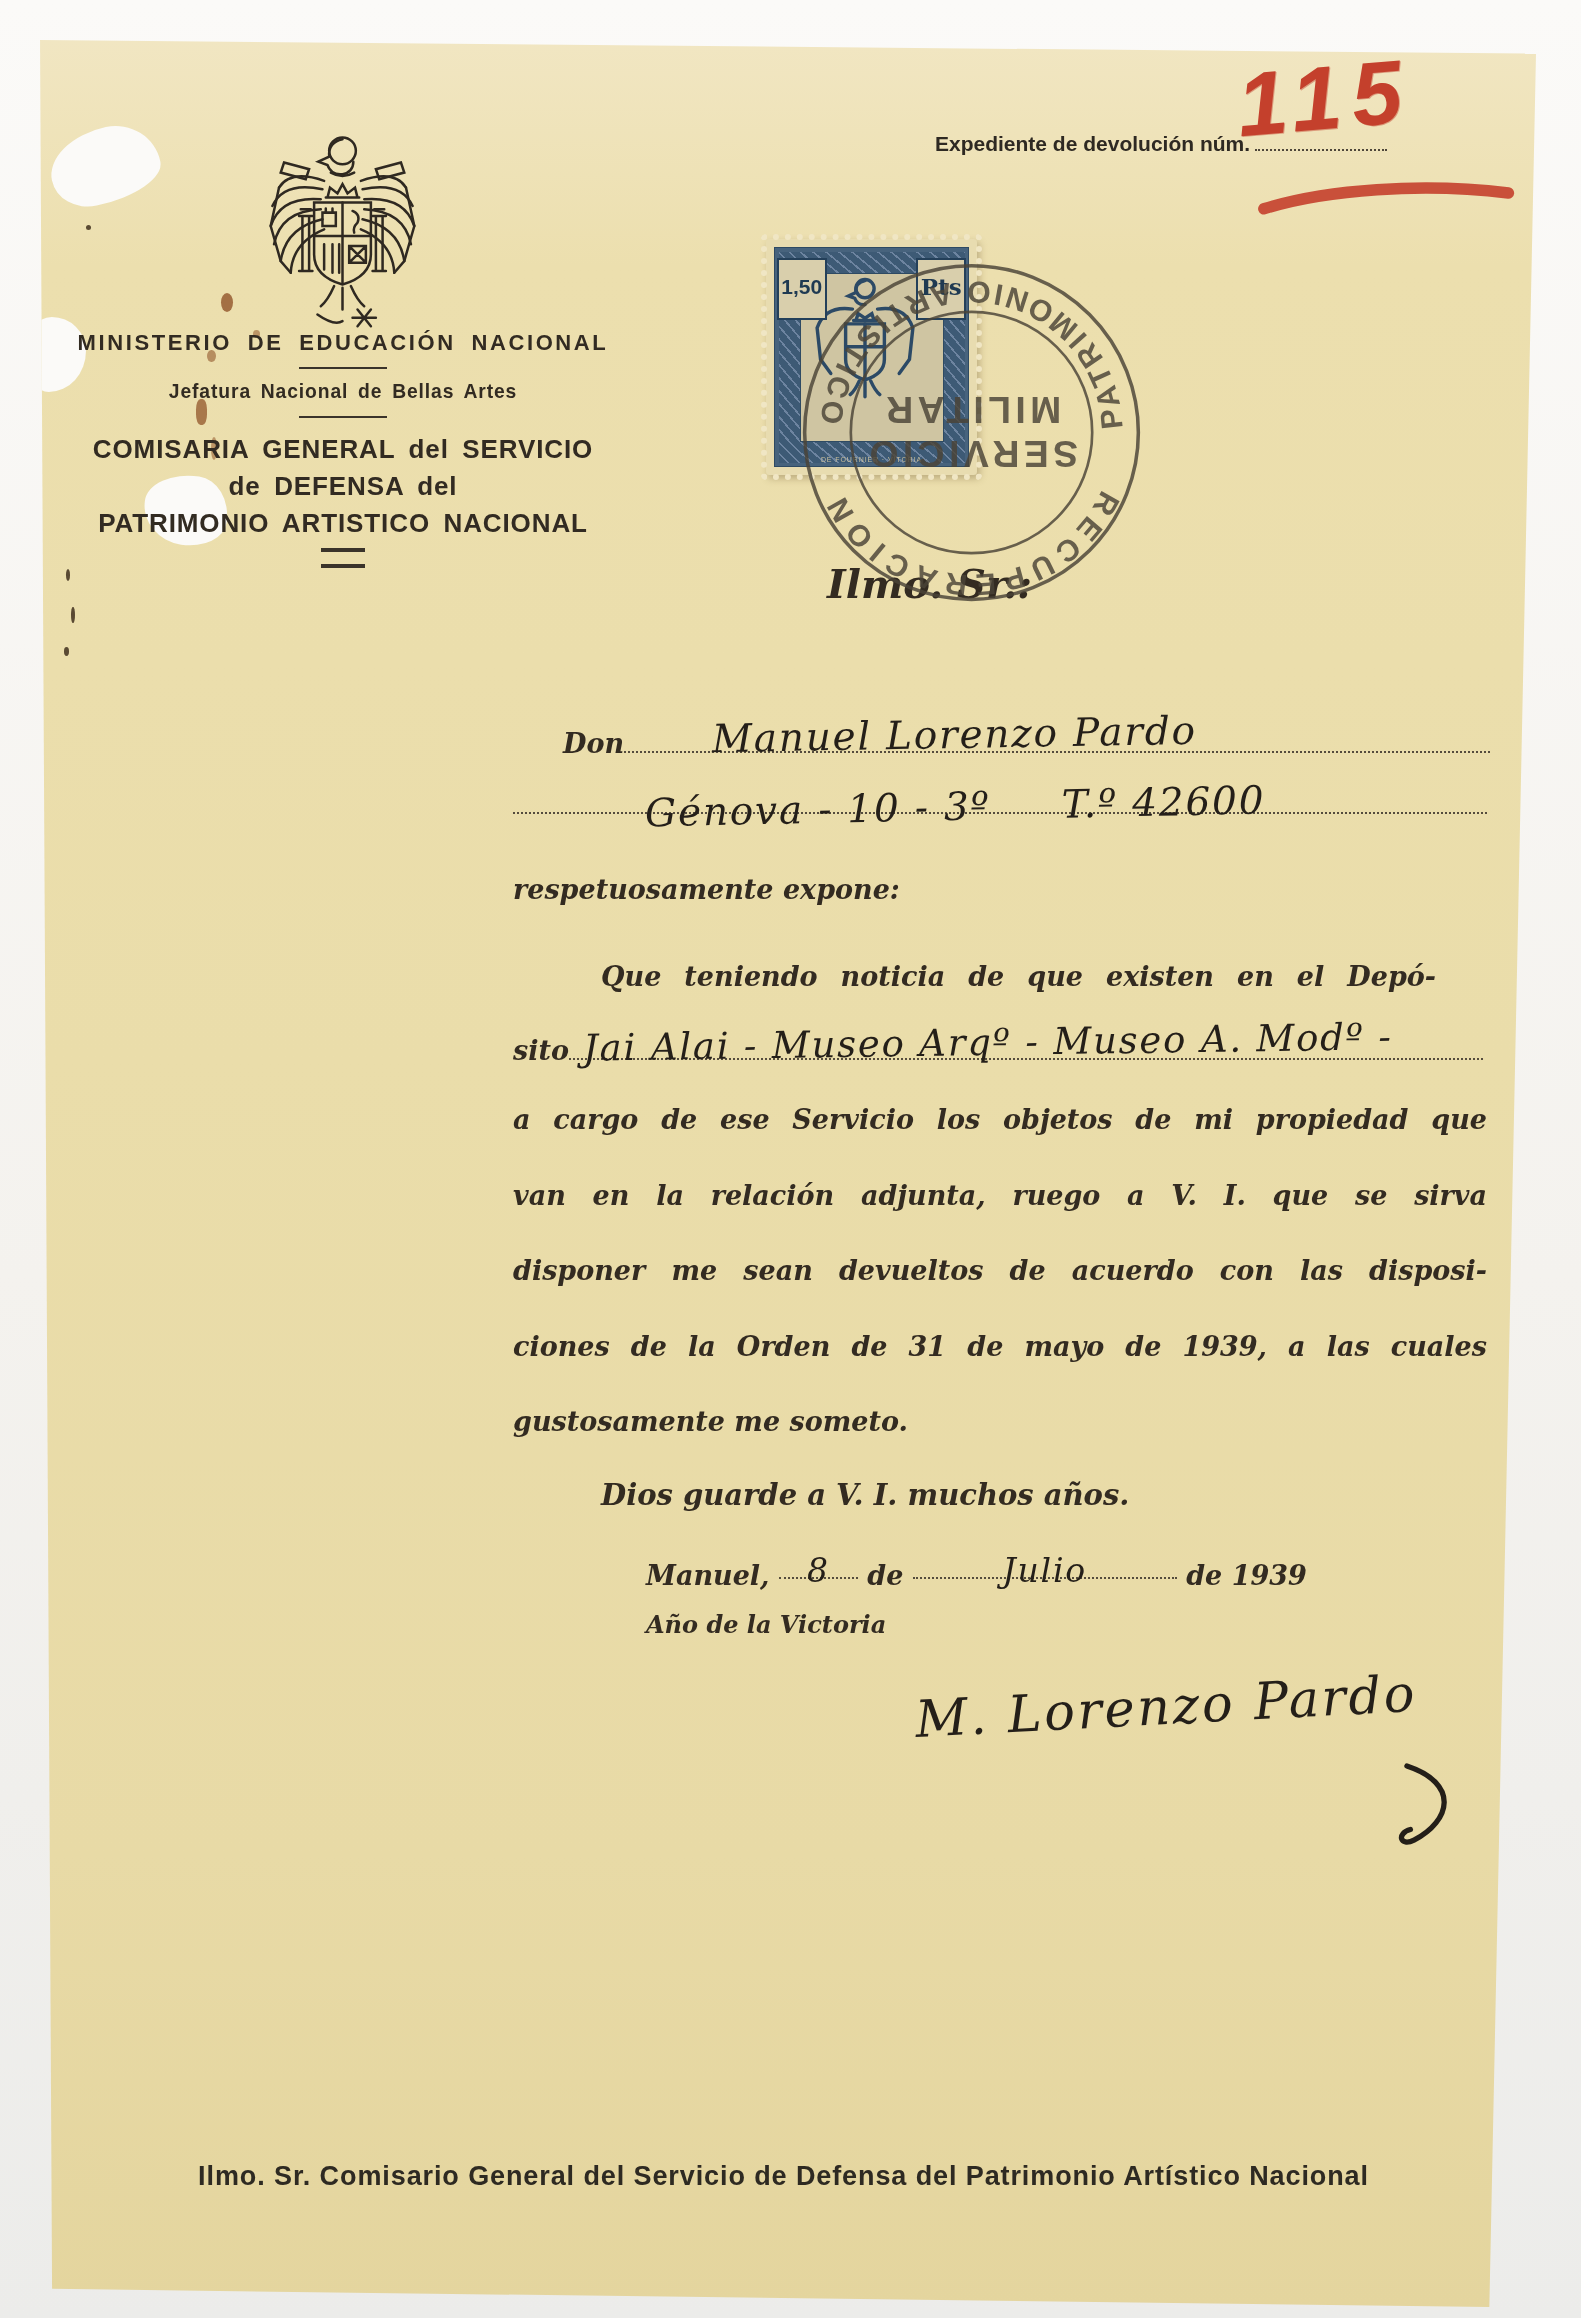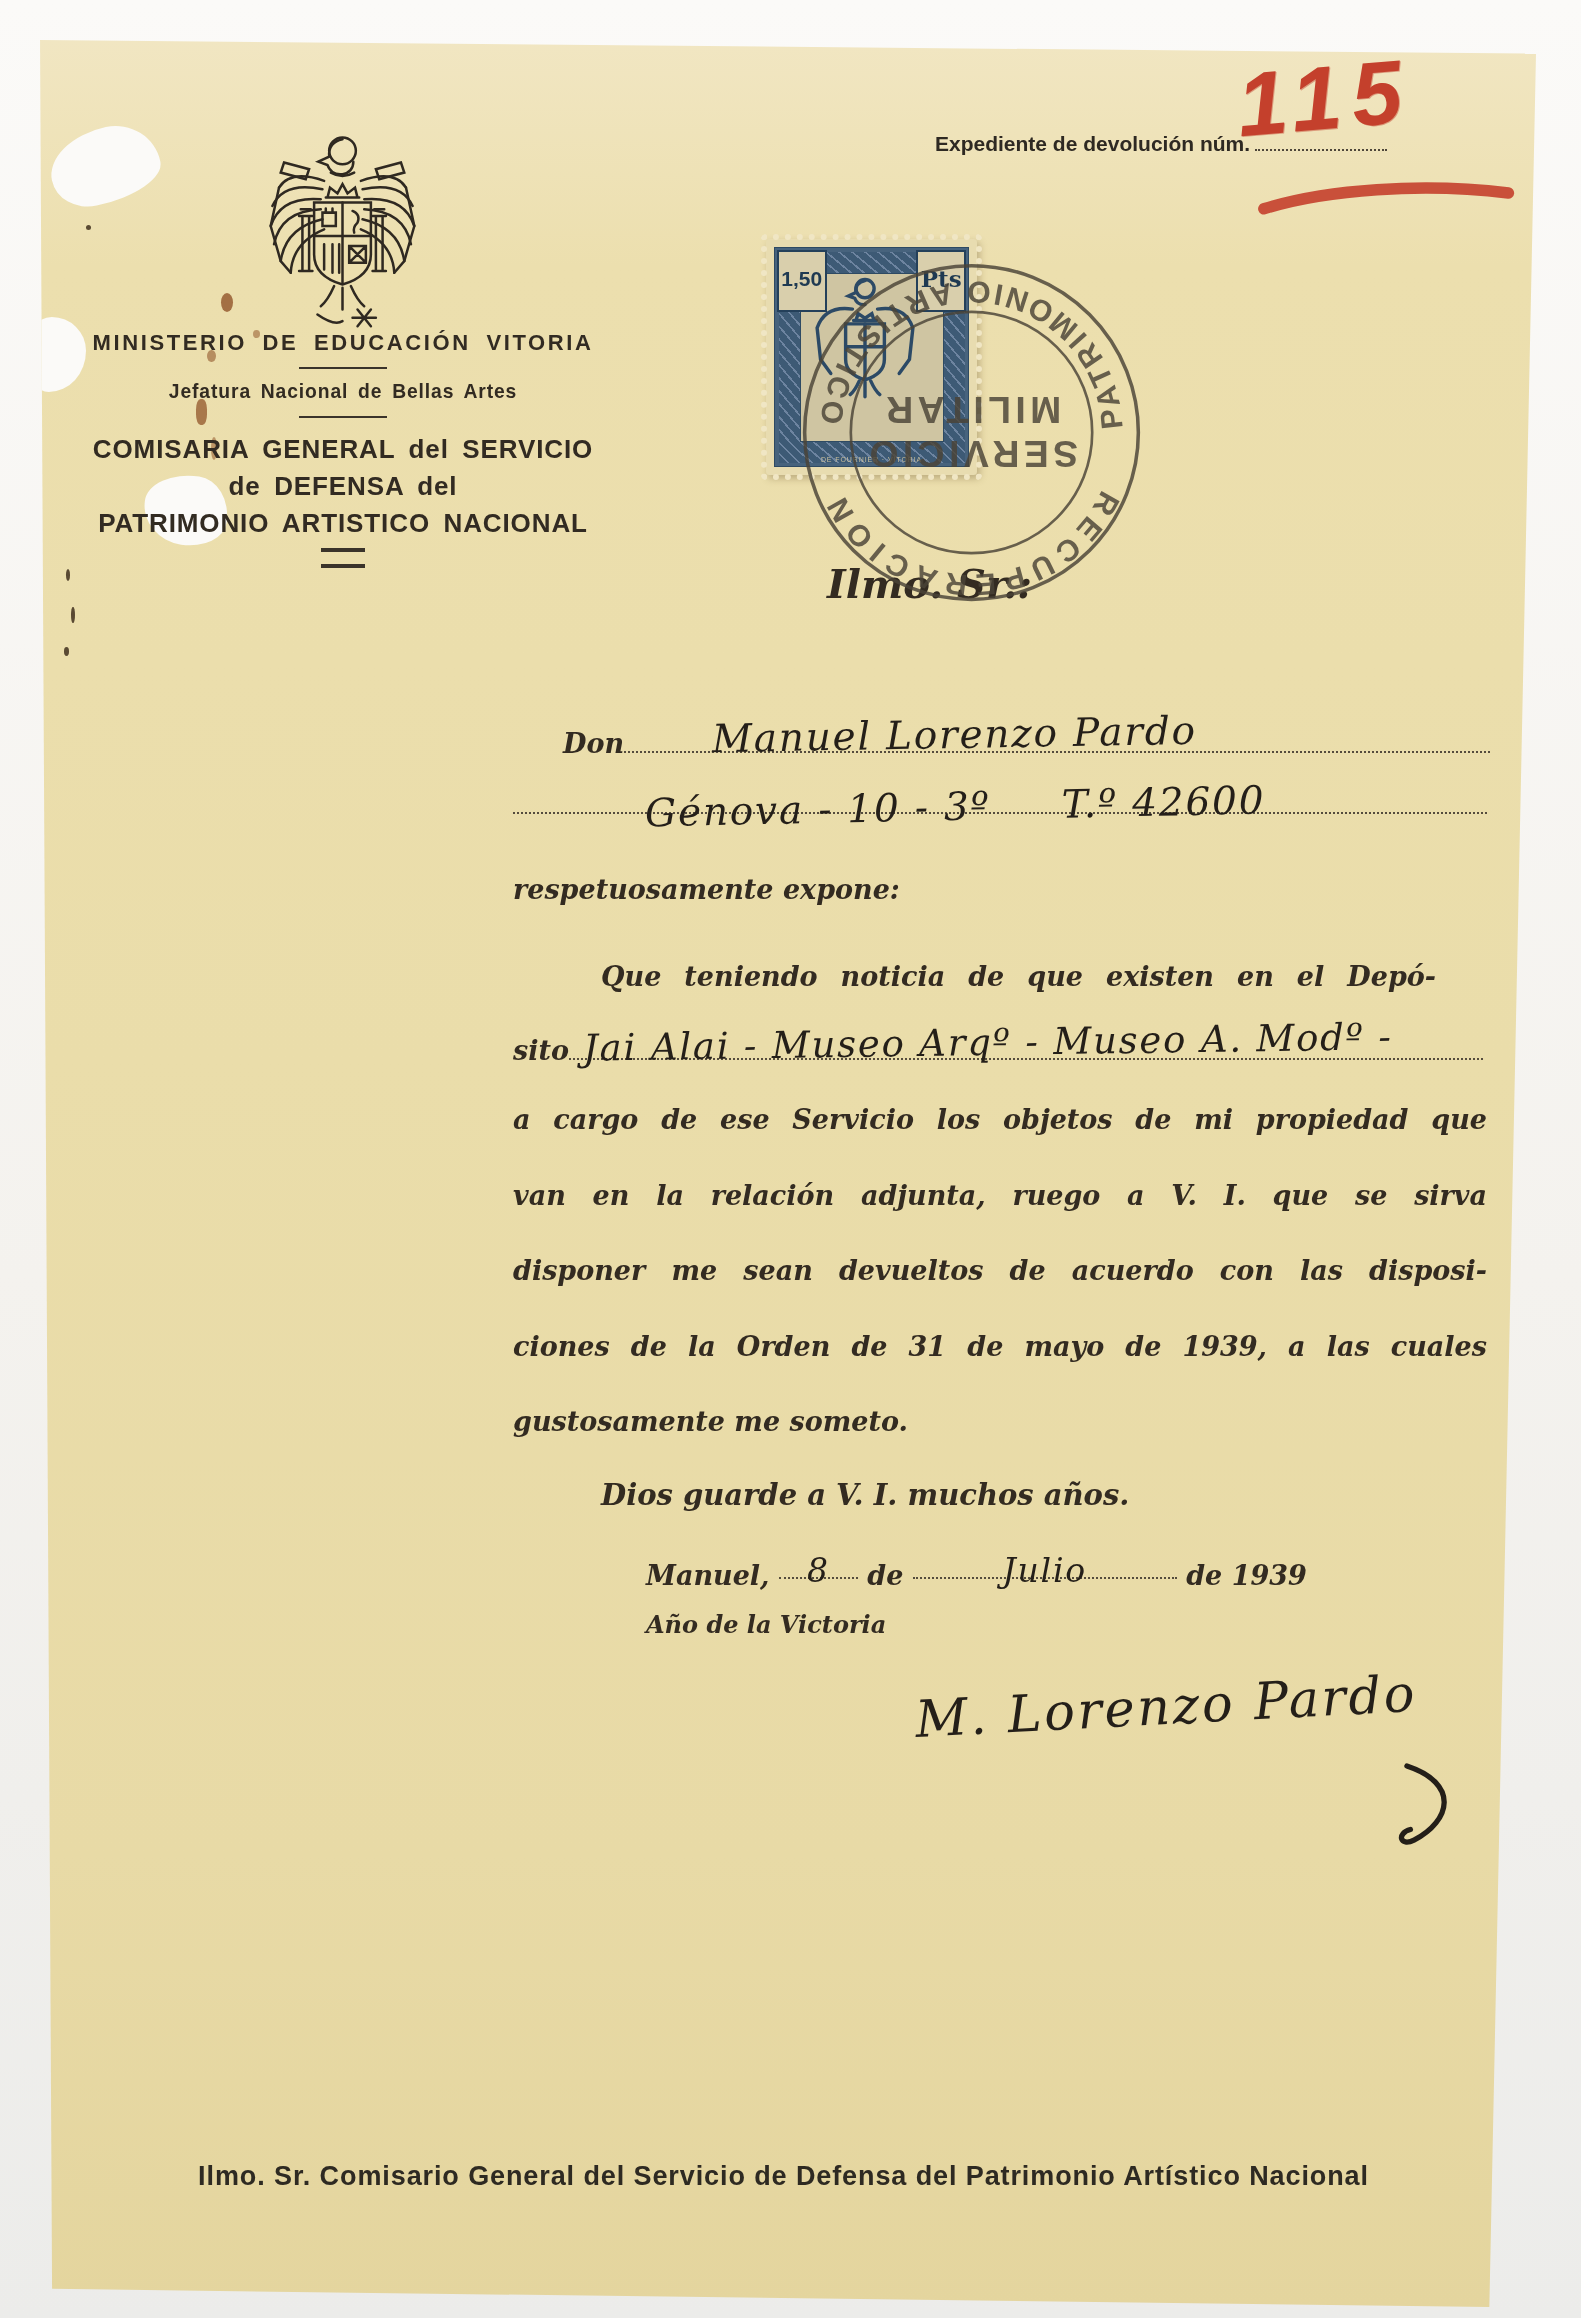--- a/index.html
+++ b/index.html
@@ -19,21 +19,21 @@
   .exped .dots{display:inline-block;width:132px;border-bottom:2.6px dotted #4e463a;height:17.6px;margin-left:5.3px;}
   .rednum{position:absolute;left:1206px;top:7px;font-size:90px;font-weight:bold;font-style:italic;letter-spacing:10.6px;color:var(--red);transform:rotate(-5deg);text-shadow:0.9px 0.9px 0 rgba(196,64,44,.45);}
   .redswoosh{position:absolute;left:1224px;top:130px;}
   
   .stamp-perf{position:absolute;left:735px;top:199px;width:211px;height:236px;background:#e8dcb0;border-radius:3.5px;box-shadow:2.6px 3.5px 7px rgba(110,90,50,.35);}
   .stamp-body{position:absolute;left:8px;top:8px;right:8px;bottom:8px;background:#47637d;border:1.8px solid #2e4a63;}
   .stamp-perf::before{content:"";position:absolute;inset:-5.3px;border:6.2px dotted #f0e6c4;border-radius:5.3px;pointer-events:none;}
   .stamp-frame{position:absolute;inset:3.5px;border:21px solid #3d5a75;background:#cfc5a2;
     border-image:repeating-linear-gradient(45deg,#3d5a75 0 7px,#6d84a0 7px 8.8px) 24;}
   .stamp-frame::after{content:"";position:absolute;inset:0;border:1.8px solid #2e4a63;}
-  .stamp-box{position:absolute;width:46px;height:58px;background:#d9cfac;border:2.6px solid #24405a;color:#1f3a52;font-weight:bold;text-align:center;z-index:3;}
+  .stamp-box{position:absolute;width:46px;height:58px;background:#d9cfac;border:2.6px solid #24405a;color:#1f3a52;font-weight:bold;text-align:center;z-index:3;margin-top:8px;}
   .stamp-box.v{left:1.8px;top:1.8px;font-size:21px;line-height:53px;}
   .stamp-box.p{right:1.8px;top:1.8px;font-size:23px;line-height:53px;font-family:"DejaVu Serif",serif;}
   .stamp-eagle{position:absolute;left:33px;top:17.6px;z-index:2;}
   .stamp-printer{position:absolute;left:0;bottom:3.5px;width:100%;text-align:center;font-size:7px;letter-spacing:0.9px;color:#c9bf9d;z-index:3;}
   
   .postmark{position:absolute;left:763px;top:215px;width:355px;height:355px;z-index:4;transform:rotate(180deg);opacity:.82;}
   
   .script{font-family:"DejaVu Serif",serif;font-style:italic;font-weight:bold;color:#332b21;}
   .hand{font-family:"DejaVu Serif",serif;font-style:italic;font-weight:normal;color:#241f19;letter-spacing:1.8px;}
   .salutation{position:absolute;left:796px;top:520px;font-size:40px;}
@@ -129,21 +129,21 @@
           <path d="M78 138 v30 M88 138 v34 M96 138 v34"></path>
           <path d="M108 140 l20 20 M128 140 l-20 20 M108 140 h20 v20 h-20 z"></path>
 
           <path d="M52 104 v66 M60 104 v66 M48 104 h16 M48 170 h16 M50 96 h12"></path>
           <path d="M140 104 v66 M148 104 v66 M136 104 h16 M136 170 h16 M138 96 h12"></path>
 
           <path d="M90 188 q-8 18 -16 24 M100 190 v26 M110 188 q8 18 16 24"></path>
           <path d="M70 222 q20 14 30 8 M118 216 l16 20 M134 216 l-16 20 M112 226 h28"></path>
         </g>
       </svg>
-      <div class="lh-ministry">MINISTERIO DE EDUCACIÓN VITORIA</div>
+      <div class="lh-ministry">MINISTERIO DE EDUCACIÓN NACIONAL</div>
       <div class="lh-rule" style="top:327px"></div>
       <div class="lh-jefatura">Jefatura Nacional de Bellas Artes</div>
       <div class="lh-rule" style="top:376px"></div>
       <div class="lh-com" style="top:394px">COMISARIA GENERAL del SERVICIO</div>
       <div class="lh-com" style="top:431px">de DEFENSA del</div>
       <div class="lh-com" style="top:468px">PATRIMONIO ARTISTICO NACIONAL</div>
       <div class="lh-doublebar"></div>
     </div>
 
     <div class="exped">

